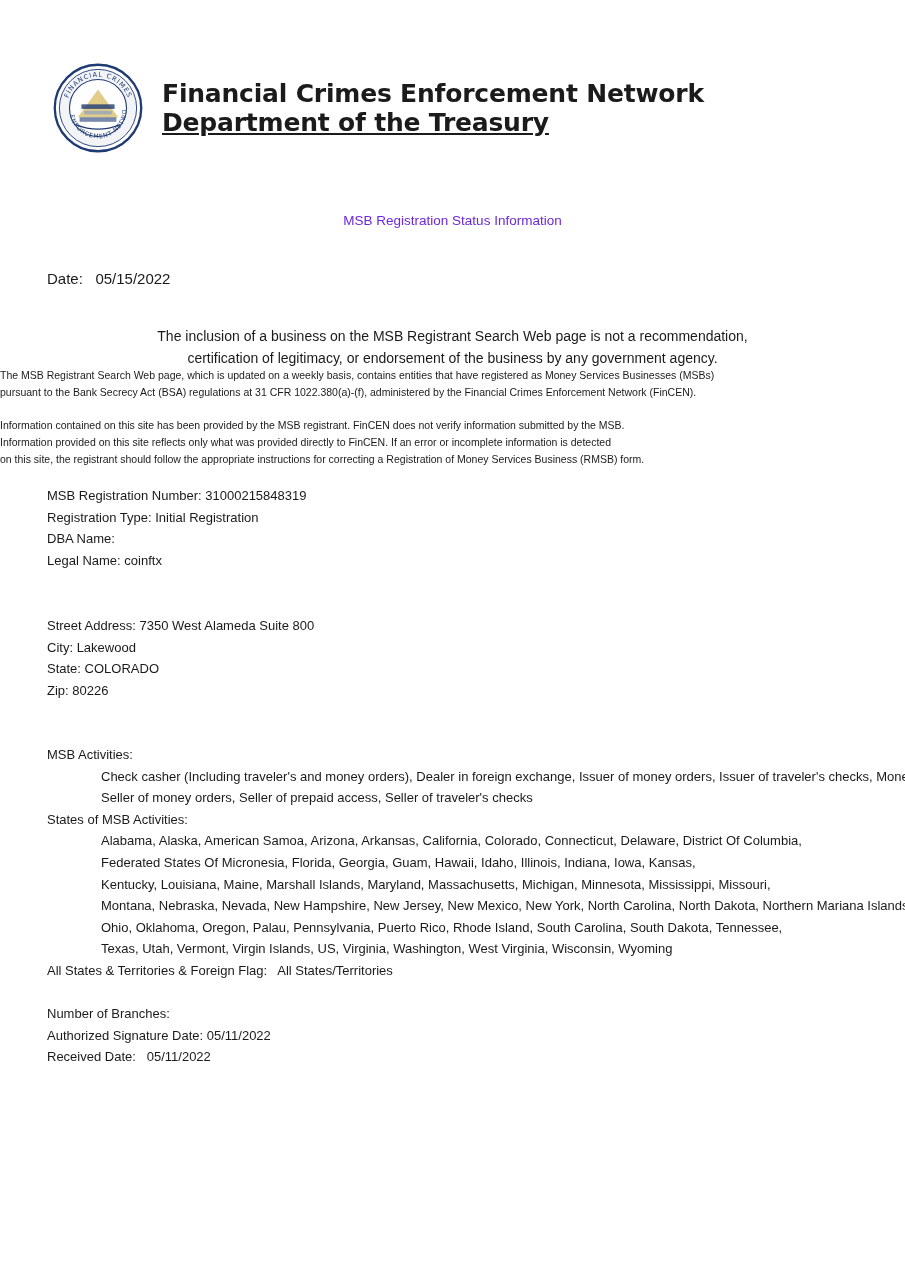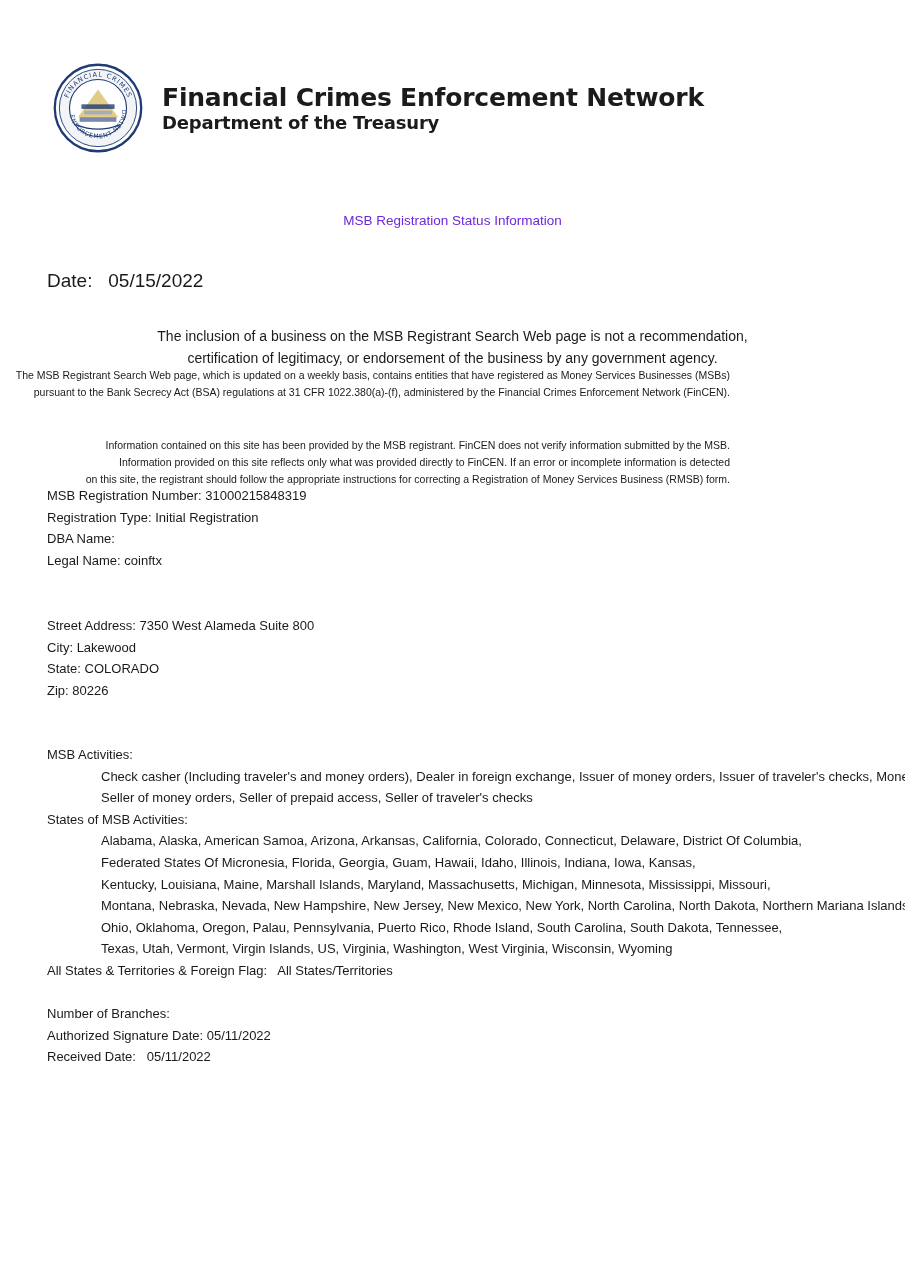--- a/index.html
+++ b/index.html
@@ -42,65 +42,66 @@
     font-weight: bold;
     color: #1b1b1b;
     line-height: 1.18;
   }
   .header-line1 {
     font-size: 25px;
     letter-spacing: -0.2px;
     white-space: nowrap;
   }
   .header-line2 {
-    font-size: 18px;
+    font-size: 25px;
     letter-spacing: -0.2px;
     white-space: nowrap;
+    text-decoration: underline;
   }
 
   
   .doc-title {
     position: absolute;
     top: 213px;
     left: 0;
     width: 905px;
     text-align: center;
     font-size: 13.5px;
     color: #6d28d9;
   }
 
   .date-line {
     position: absolute;
     left: 47px;
     top: 270px;
-    font-size: 19px;
+    font-size: 15px;
   }
 
   
   .notice {
     position: absolute;
     top: 326px;
     left: 0;
     width: 905px;
     text-align: center;
     font-size: 14px;
     line-height: 1.55;
   }
   .notice div { white-space: nowrap; }
 
   .smalltext {
     position: absolute;
     left: 0;
     width: 730px;
-    text-align: right;
+    text-align: left;
     font-size: 10.5px;
     line-height: 1.6;
   }
   .smalltext.block1 { top: 367px; }
-  .smalltext.block2 { top: 417px; margin-top: 20px; }
+  .smalltext.block2 { top: 417px; }
   .smalltext div { white-space: nowrap; }
 
   
   .fields {
     position: absolute;
     left: 47px;
     font-size: 13px;
     line-height: 21.6px;
   }
   .fields.group1 { top: 485px; }

